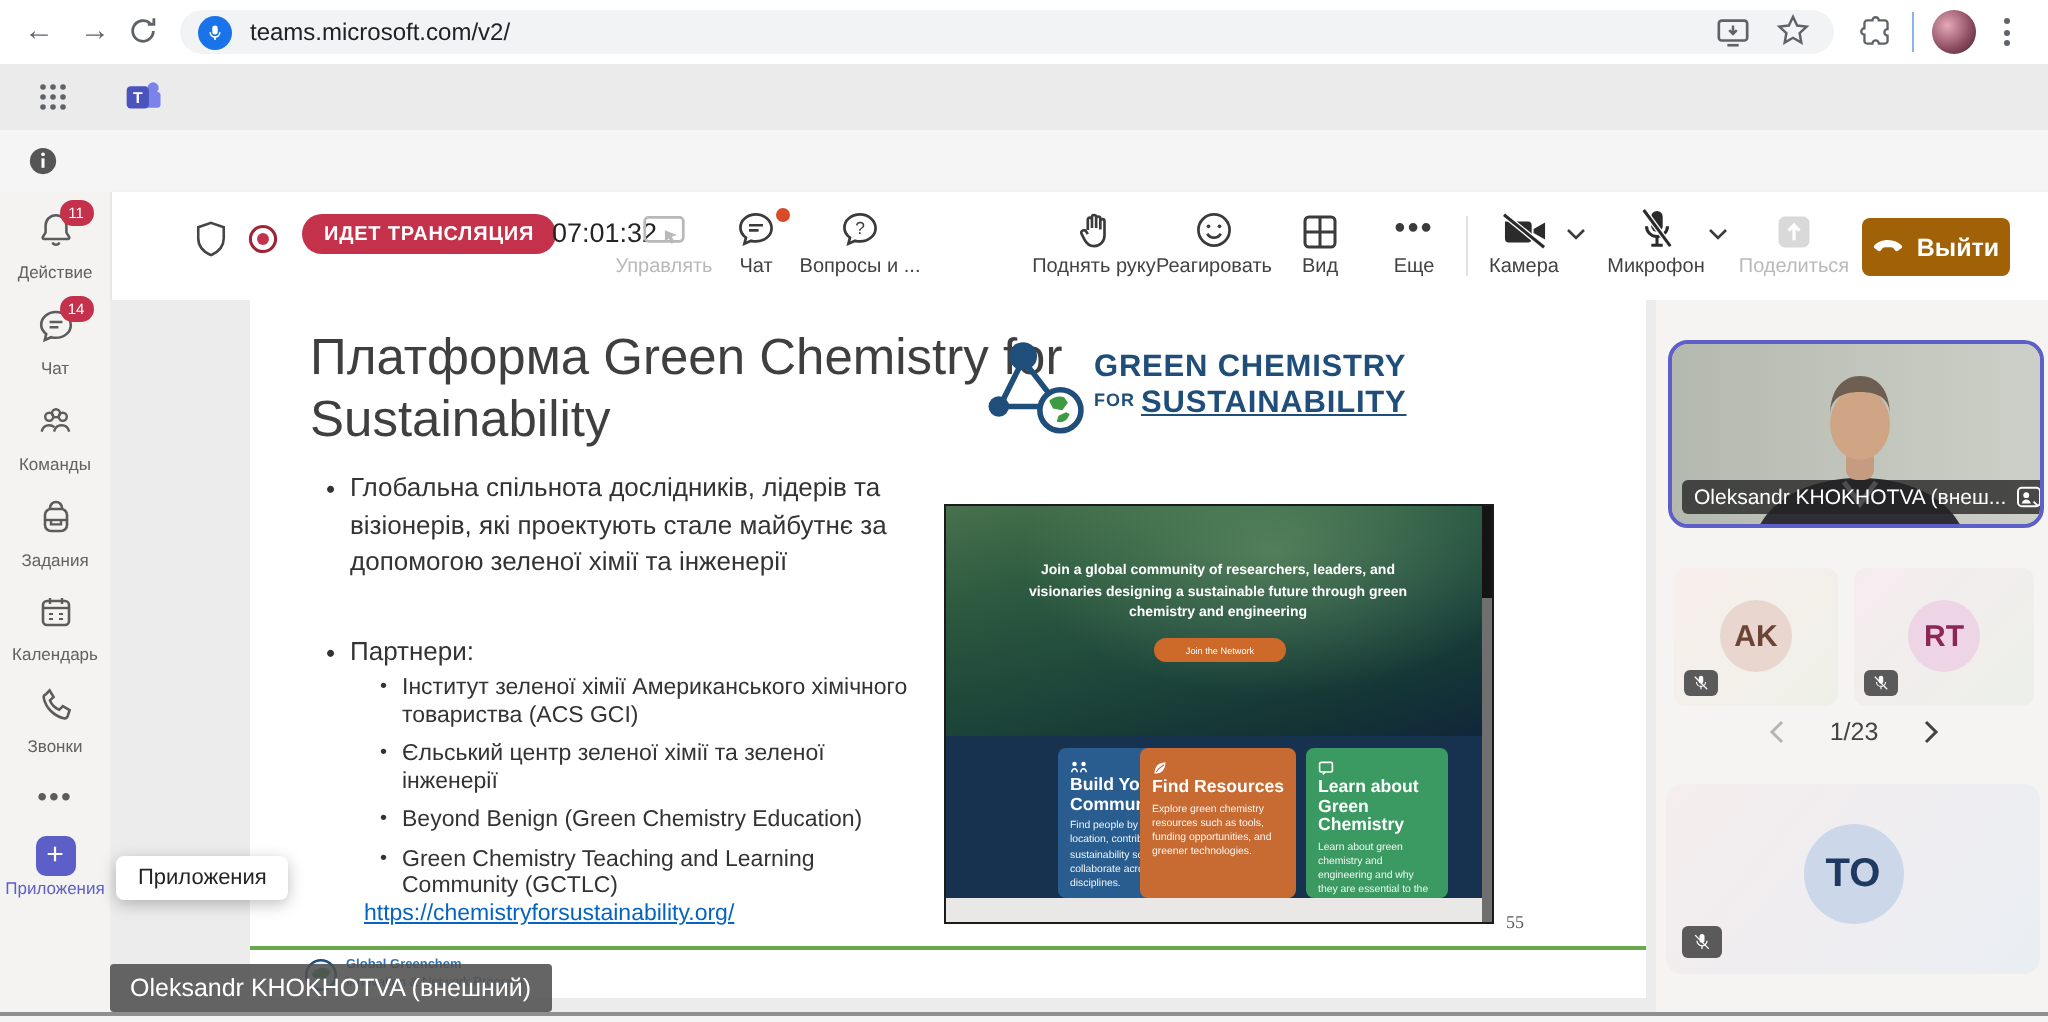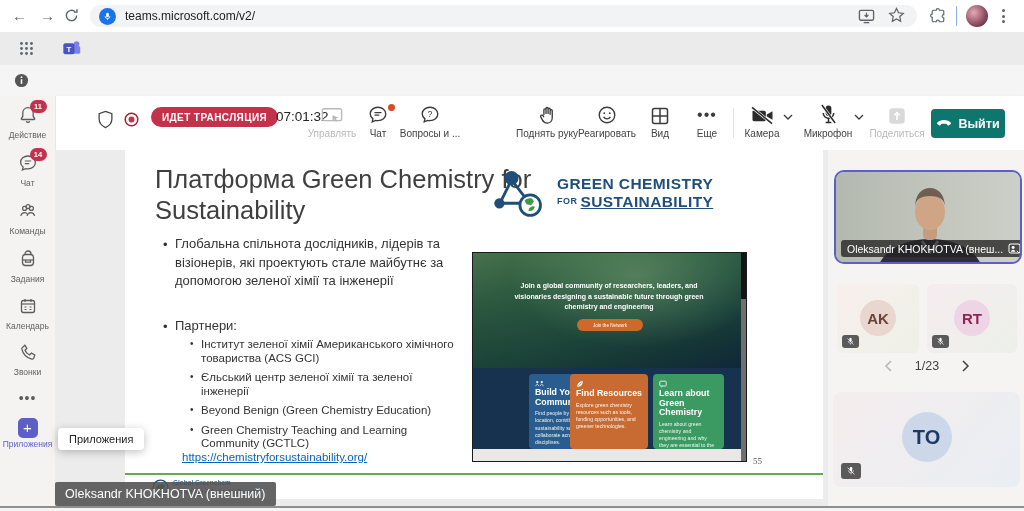--- a/index.html
+++ b/index.html
@@ -31,27 +31,27 @@
   .enable-btn{position:absolute;left:931px;top:71px;width:56px;height:20px;background:#fff;border:1px solid #d1d1d1;border-radius:4px;font-size:11px;color:#242424;display:flex;align-items:center;justify-content:center;}
 
   
   .mtoolbar{left:55px;top:96px;width:969px;height:54px;background:#fff;box-shadow:0 2px 4px rgba(0,0,0,.10);}
   .live-pill{left:96px;top:11px;height:20px;background:#c4314b;border-radius:11px;display:flex;align-items:center;padding:0 11px;color:#fff;font-size:10px;font-weight:bold;letter-spacing:.4px;}
   .timer{left:221px;top:13px;font-size:13.5px;color:#242424;}
   .tb-btn{width:66px;text-align:center;}
   .tb-btn .lbl{font-size:10px;color:#424242;margin-top:2px;white-space:nowrap;}
   .tb-btn.disabled .lbl{color:#b9b9b9;}
   .tb-ic{height:22px;display:flex;align-items:flex-end;justify-content:center;}
-  .leave-btn{left:876px;top:13px;width:74px;height:29px;background:#0f766e;border-radius:4px;display:flex;align-items:center;justify-content:center;gap:6px;color:#fff;font-size:12.5px;font-weight:bold;}
+  .leave-btn{left:876px;top:13px;width:74px;height:29px;background:#a16207;border-radius:4px;display:flex;align-items:center;justify-content:center;gap:6px;color:#fff;font-size:12.5px;font-weight:bold;}
 
   
   .rail{left:0;top:96px;width:55px;height:415px;background:#f4f3f2;border-right:1px solid #e7e7e7;}
   .rail-item{position:absolute;left:0;width:55px;text-align:center;}
   .rail-item .lbl{font-size:8.5px;color:#616161;margin-top:1px;}
-  .badge{position:absolute;top:-5px;right:11px;min-width:13px;height:13px;border-radius:7px;background:#c4314b;color:#fff;font-size:7.5px;font-weight:bold;line-height:13px;padding:0 2px;}
+  .badge{position:absolute;top:-5px;right:11px;min-width:13px;height:13px;border-radius:7px;background:#c4314b;color:#fff;font-size:7.5px;font-weight:normal;line-height:13px;padding:0 2px;}
   .apps-sq{width:20px;height:20px;border-radius:5px;background:#5b5fc7;color:#fff;font-size:15px;line-height:19px;margin:0 auto;}
   .tooltip{left:58px;top:428px;background:#fff;border-radius:4px;box-shadow:0 2px 8px rgba(0,0,0,.25);padding:5px 11px;font-size:11px;color:#242424;z-index:30;}
 
   
   .stage{left:55px;top:150px;width:773px;height:361px;background:#ececec;}
   .slide{position:absolute;left:70px;top:0;width:698px;height:349px;background:#fff;}
   .slide-title{position:absolute;left:30px;top:14px;width:385px;font-size:25.5px;line-height:1.2;color:#3f3f3f;}
   .b1{position:absolute;left:50px;top:85px;width:300px;font-size:13px;line-height:1.44;color:#333;}
   .b1 .dot,.b2 .dot{position:absolute;left:-12px;top:1px;}
   .b2{position:absolute;left:50px;top:168px;font-size:13px;color:#333;}
@@ -59,21 +59,21 @@
   .partners div{position:relative;margin-bottom:6px;}
   .partners div:before{content:"•";position:absolute;left:-11px;top:0;font-size:10px;}
   .slide-link{position:absolute;left:57px;top:301px;font-size:11.5px;color:#0563c1;text-decoration:underline;}
   .pagenum{position:absolute;left:628px;top:306px;font-size:9px;color:#595959;font-family:Liberation Serif, serif;}
   .gline{position:absolute;left:0;top:323px;width:698px;height:2px;background:#6aa84f;}
   .footer-logo{position:absolute;left:27px;top:329px;display:flex;gap:4px;align-items:center;}
   .footer-txt{font-size:6.5px;color:#2e75b6;line-height:1.25;}
   .footer-txt b{display:block;}
 
   
-  .gc-logo{position:absolute;left:366px;top:18px;display:flex;gap:10px;align-items:center;}
+  .gc-logo{position:absolute;left:366px;top:18px;display:flex;align-items:center;}
   .gc-word{color:#1e4e79;font-weight:bold;}
   .gc-l1{font-size:15.5px;letter-spacing:.4px;}
   .gc-l2{font-size:15.5px;letter-spacing:.4px;text-decoration:underline;}
   .gc-for{font-size:9px;vertical-align:3px;margin-right:3px;letter-spacing:.5px;}
 
   
   .site{position:absolute;left:347px;top:102px;width:273px;height:208px;background:#16324e;border:1px solid #1b1b1b;overflow:hidden;}
   .site-photo{position:absolute;left:0;top:0;width:273px;height:115px;
      background:linear-gradient(160deg,#5f8f5a 0%,#3f7a4e 25%,#2c644a 55%,#1d4a42 80%,#16324e 100%);}
   .site-photo:after{content:"";position:absolute;inset:0;background:radial-gradient(ellipse at 60% 20%,rgba(160,200,140,.35),transparent 55%),linear-gradient(rgba(8,25,35,.25),rgba(8,25,35,.45));}

